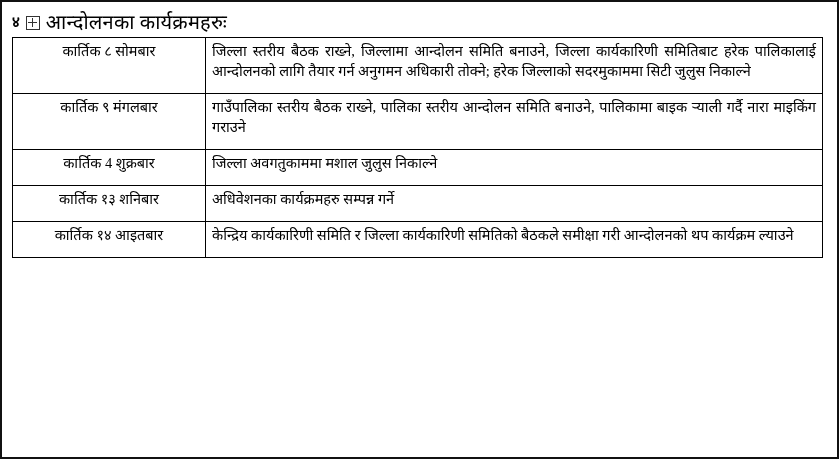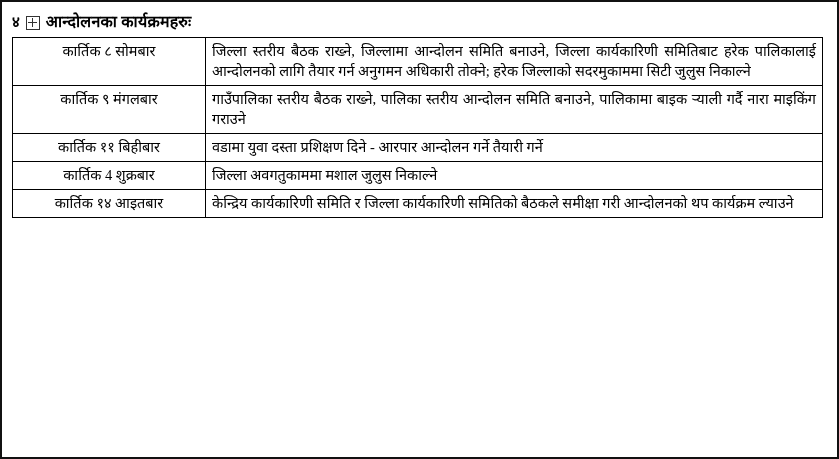--- a/index.html
+++ b/index.html
@@ -55,34 +55,34 @@
     position: absolute;
     background: #333;
   }
   .bullet-mark::before {
     left: 5px; top: 1px; width: 1px; height: 9px;
   }
   .bullet-mark::after {
     top: 5px; left: 1px; height: 1px; width: 9px;
   }
   .heading-text {
-    font-size: 16px;
+    font-size: 20px;
     line-height: 20px;
-    font-weight: 700;
+    font-weight: 400;
     letter-spacing: 0.2px;
   }
   table.schedule {
     border-collapse: collapse;
     width: 100%;
     table-layout: fixed;
   }
   table.schedule td {
     border: 1px solid #000000;
     vertical-align: top;
-    padding: 3px 6px 4px 6px;
+    padding: 3px 6px 12px 6px;
     font-size: 14.5px;
     line-height: 20px;
   }
   td.date-cell {
     width: 180px;
     text-align: center;
     white-space: nowrap;
   }
   td.desc-cell {
     text-align: justify;
@@ -108,26 +108,26 @@
       <tbody>
           <tr>
             <td class="date-cell">कार्तिक ८ सोमबार</td>
             <td class="desc-cell"><span>जिल्ला स्तरीय बैठक राख्ने, जिल्लामा आन्दोलन समिति बनाउने, जिल्ला कार्यकारिणी समितिबाट हरेक पालिकालाई आन्दोलनको लागि तैयार गर्न अनुगमन अधिकारी तोक्ने; हरेक जिल्लाको </span><span class="b">सदरमुकाममा सिटी जुलुस</span><span> निकाल्ने</span></td>
           </tr>
           <tr>
             <td class="date-cell">कार्तिक ९ मंगलबार</td>
             <td class="desc-cell"><span>गाउँपालिका स्तरीय बैठक राख्ने, पालिका स्तरीय आन्दोलन समिति बनाउने, </span><span class="b">पालिकामा बाइक र्‍याली</span><span> गर्दै नारा </span><span class="b">माइकिंग</span><span> गराउने</span></td>
           </tr>
           <tr>
-            <td class="date-cell">कार्तिक ११ बिहीबार</td>
-            <td class="desc-cell"><span class="b">वडामा युवा दस्ता प्रशिक्षण</span><span> दिने - आरपार आन्दोलन गर्ने तैयारी गर्ने</span></td>
+            <td class="date-cell">कार्तिक 4 शुक्रबार</td>
+            <td class="desc-cell"><span>जिल्ला </span><span class="b">अवगतुकाममा मशाल जुलुस</span><span> निकाल्ने</span></td>
           </tr>
           <tr>
-            <td class="date-cell">कार्तिक 4 शुक्रबार</td>
-            <td class="desc-cell"><span>जिल्ला </span><span class="b">अवगतुकाममा मशाल जुलुस</span><span> निकाल्ने</span></td>
+            <td class="date-cell">कार्तिक १३ शनिबार</td>
+            <td class="desc-cell"><span>अधिवेशनका कार्यक्रमहरु सम्पन्न गर्ने</span></td>
           </tr>
           <tr>
             <td class="date-cell">कार्तिक १४ आइतबार</td>
             <td class="desc-cell"><span>केन्द्रिय कार्यकारिणी समिति र जिल्ला कार्यकारिणी समितिको बैठकले समीक्षा गरी आन्दोलनको थप कार्यक्रम ल्याउने</span></td>
           </tr>
         </tbody>
     </table>
 
   </div>
 </div>

